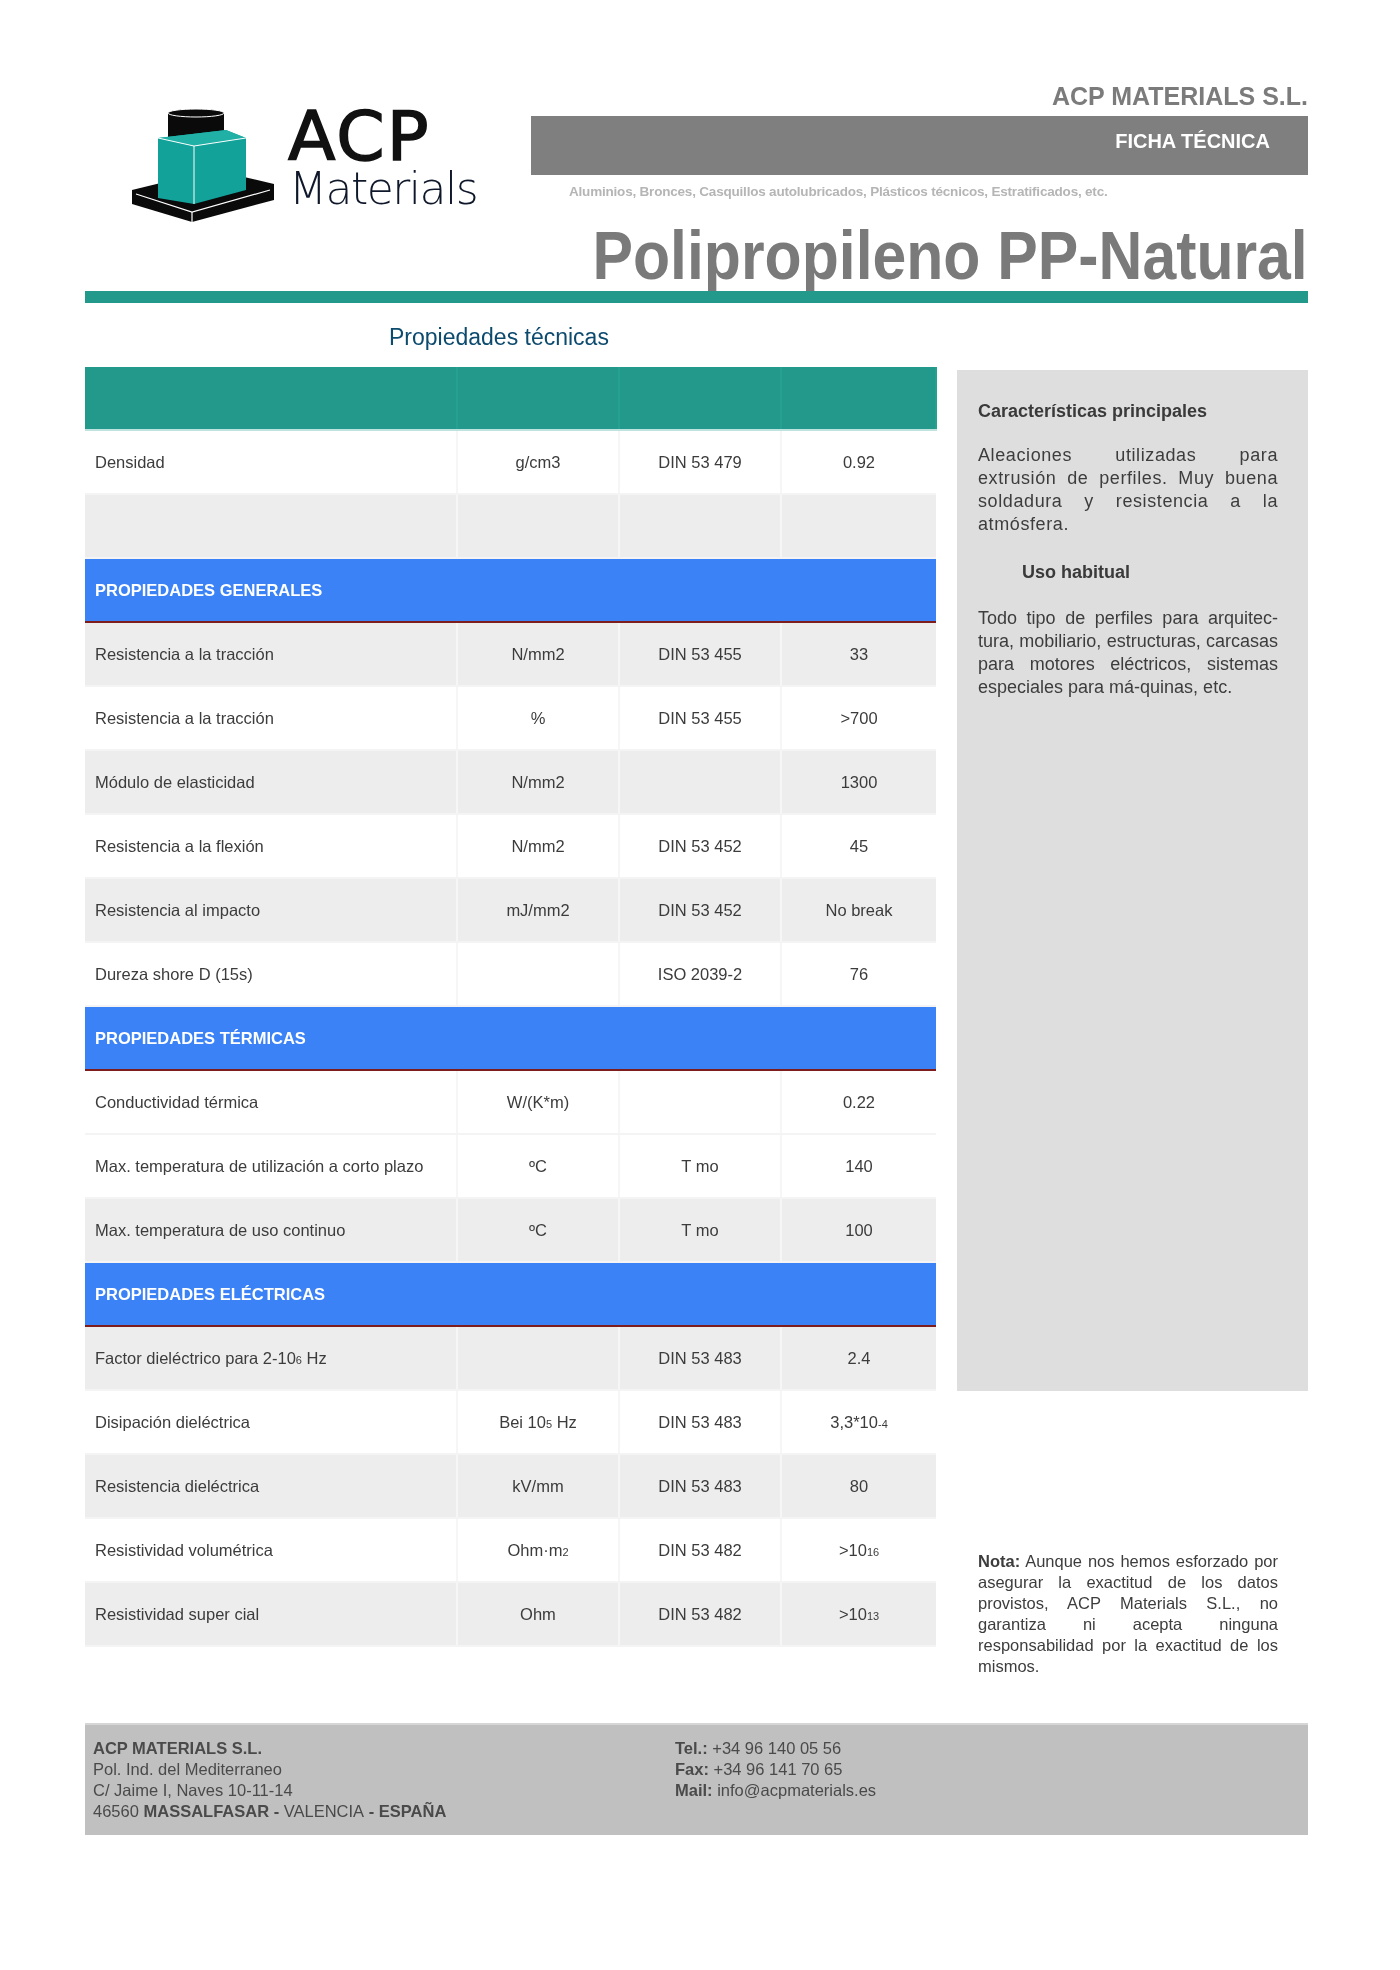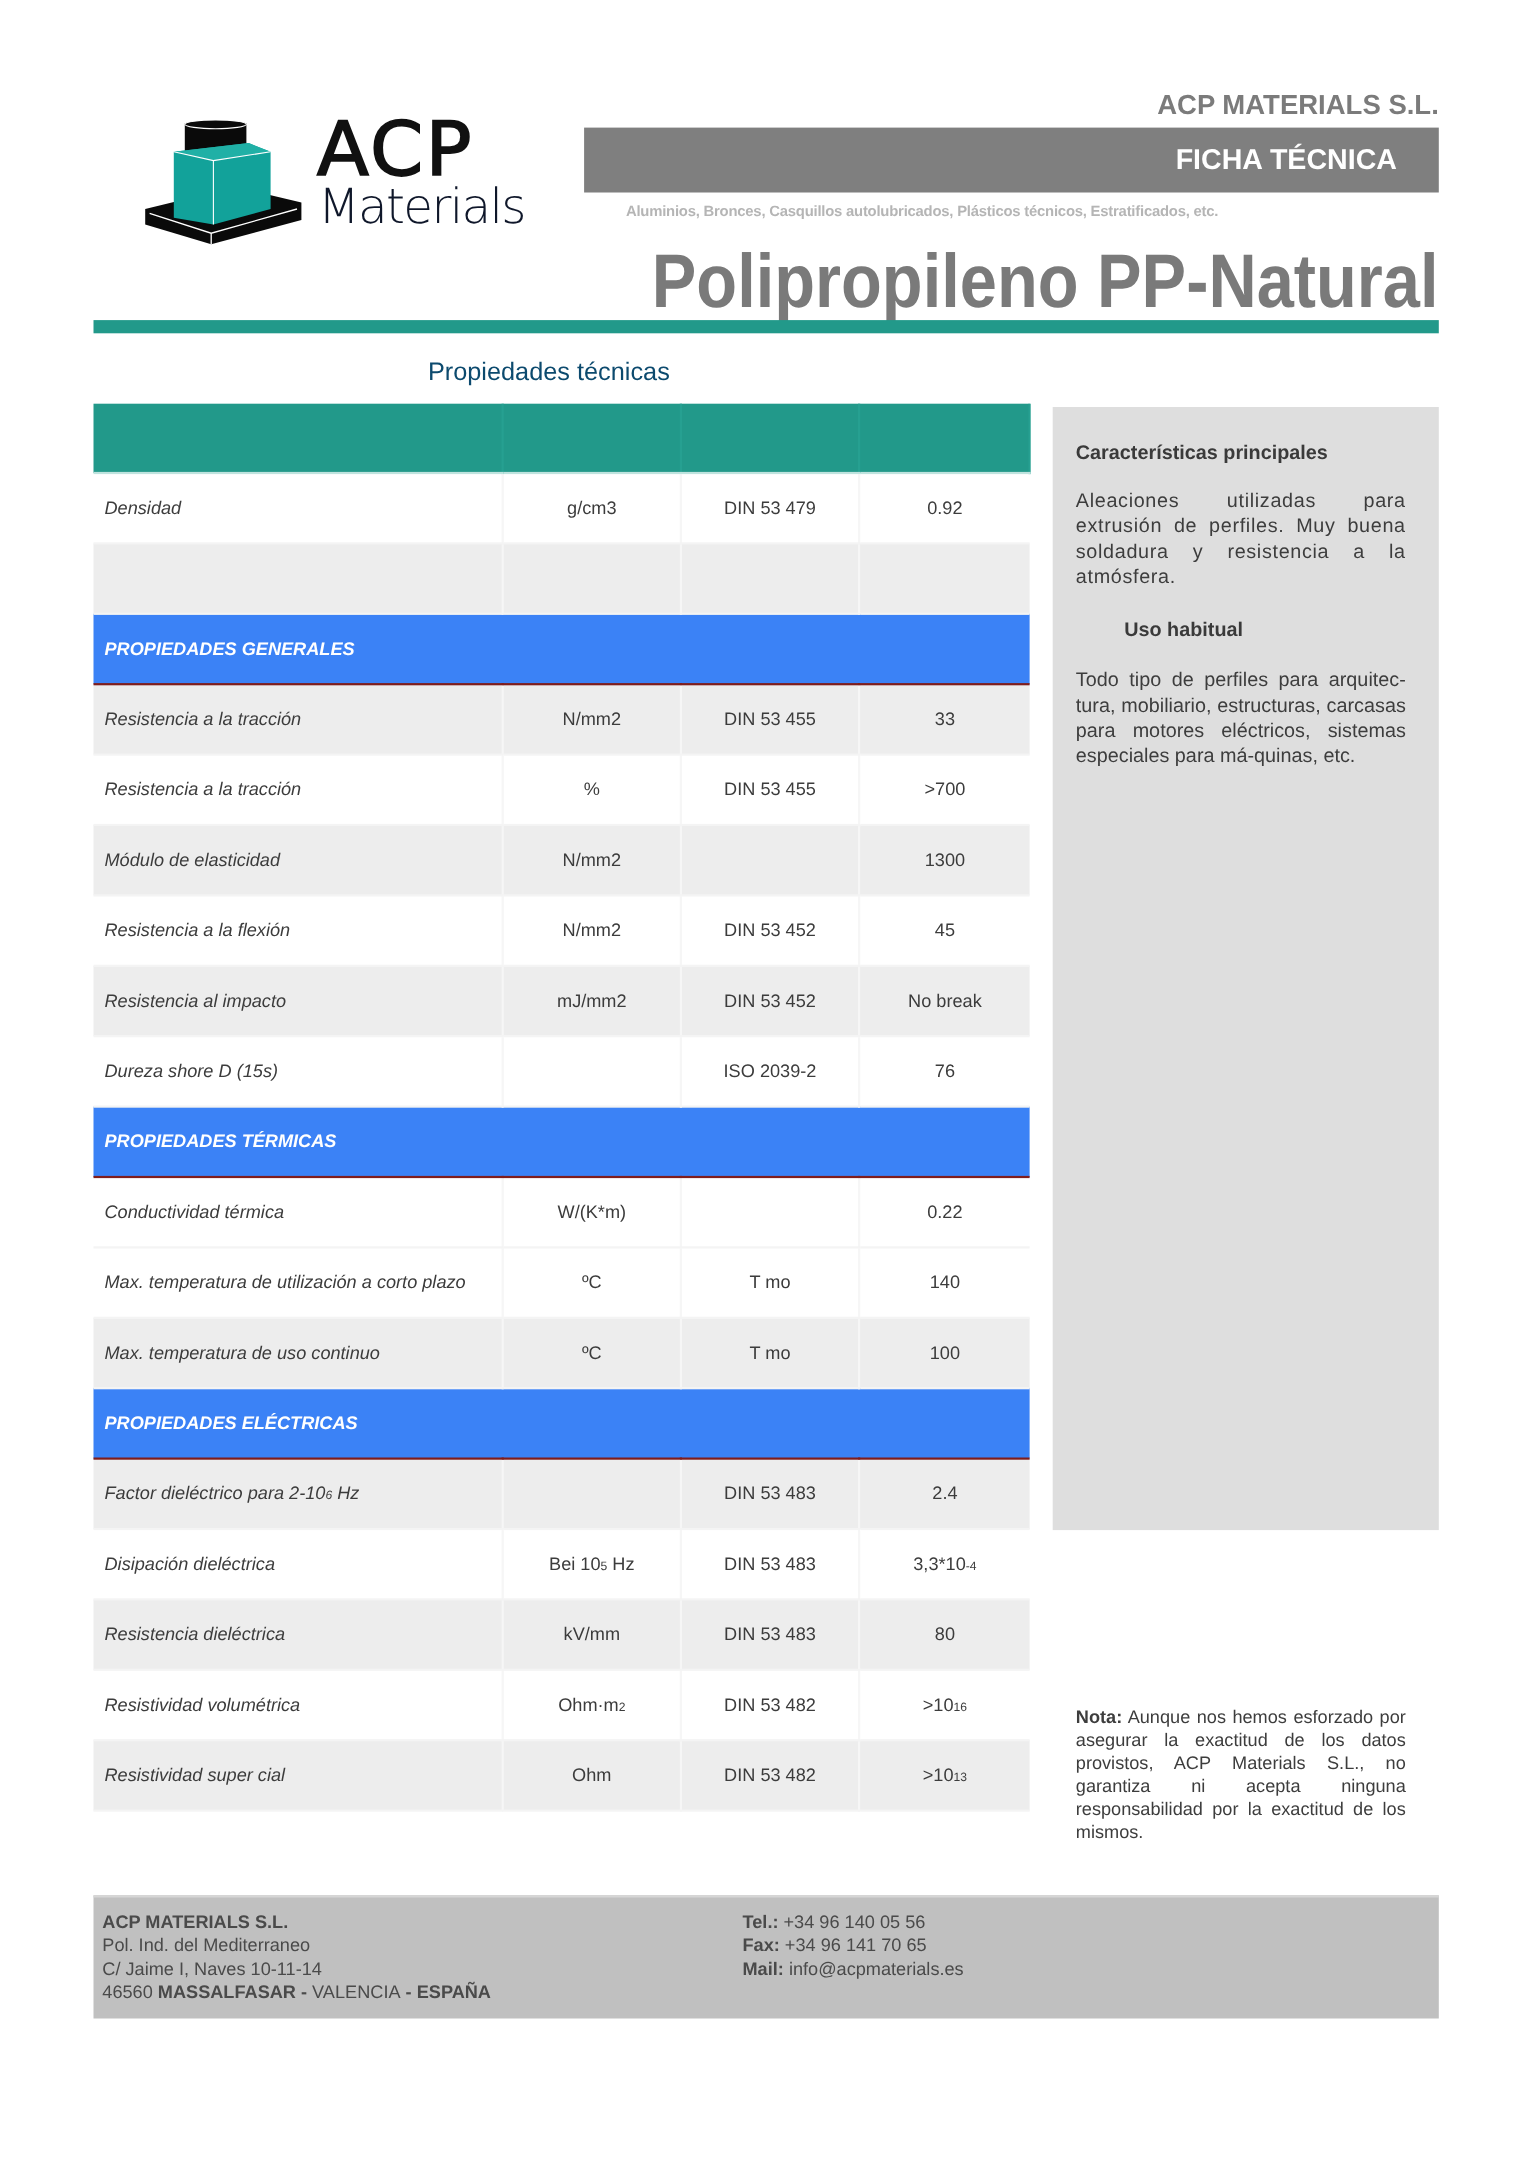--- a/index.html
+++ b/index.html
@@ -12,34 +12,34 @@
   #logo-acp { left: 288px; top: 103px; font-family: "DejaVu Sans", sans-serif; font-size: 68px;
               font-weight: 400; color: #111; letter-spacing: 2px; line-height: 68px;
               transform: scaleX(1.02); transform-origin: left top; -webkit-text-stroke: 1.5px #111; }
   #logo-materials { left: 289px; top: 165px; font-family: "DejaVu Sans", sans-serif; font-size: 44px;
               color: #0f172a; line-height: 48px; letter-spacing: -1.5px; font-weight: 300; }
 
   
   #company-top { right: 92px; top: 82px; font-size: 25px; font-weight: 700; color: #7b7b7b;
                  letter-spacing: 0px; }
   #ficha-bar { left: 531px; top: 116px; width: 777px; height: 59px; background: #7f7f7f; }
-  #ficha-title { position: absolute; right: 38px; top: 14px; font-size: 26px; font-weight: 700; color: #ffffff; }
+  #ficha-title { position: absolute; right: 38px; top: 14px; font-size: 20px; font-weight: 700; color: #ffffff; }
   #tagline { left: 569px; top: 184px; font-size: 13.5px; font-weight: 700; color: #b5b5b5; letter-spacing: -0.2px; }
   #product-title { right: 92px; top: 216px; font-size: 69px; font-weight: 700; color: #7a7a7a;
                    transform: scaleX(0.88); transform-origin: right top; white-space: nowrap; line-height: 80px; }
   #teal-rule { left: 85px; top: 291px; width: 1223px; height: 12px; background: #22998a; }
 
   #section-title { left: 389px; top: 324px; font-size: 23px; color: #0c4a6e; }
 
   
   #props-table { left: 85px; top: 367px; width: 851px; border-collapse: collapse; table-layout: fixed; }
   #props-table td { height: 62px; padding: 0; border-right: 2px solid #f6f6f6; border-bottom: 2px solid #f4f4f4;
                     font-size: 16.5px; color: #3c3c3c; vertical-align: middle; white-space: nowrap; }
   #props-table td:last-child { border-right: none; }
-  #props-table td.c1 { padding-left: 10px; text-align: left; font-style: italic; }
+  #props-table td.c1 { padding-left: 10px; text-align: left; }
   #props-table td.cc { text-align: center; }
   #props-table tr.white td { background: #ffffff; }
   #props-table tr.grey td { background: #ededed; }
   #props-table tr.teal td { background: #22998a; border-right: 2px solid #26a091; border-bottom: 2px solid #bfe3de; }
   #props-table tr.section td { background: #3b82f6; color: #ffffff; font-weight: 700; font-size: 16.5px; border-right: none; border-bottom: 2px solid #7f1d1d; }
   .sub { font-size: 11px; }
 
   
   #side-panel { left: 957px; top: 370px; width: 351px; height: 1021px; background: #dedede; }
   .panel-text { position: absolute; left: 21px; width: 300px; font-size: 18px; color: #3d3d3d; line-height: 23px; text-align: justify; }

